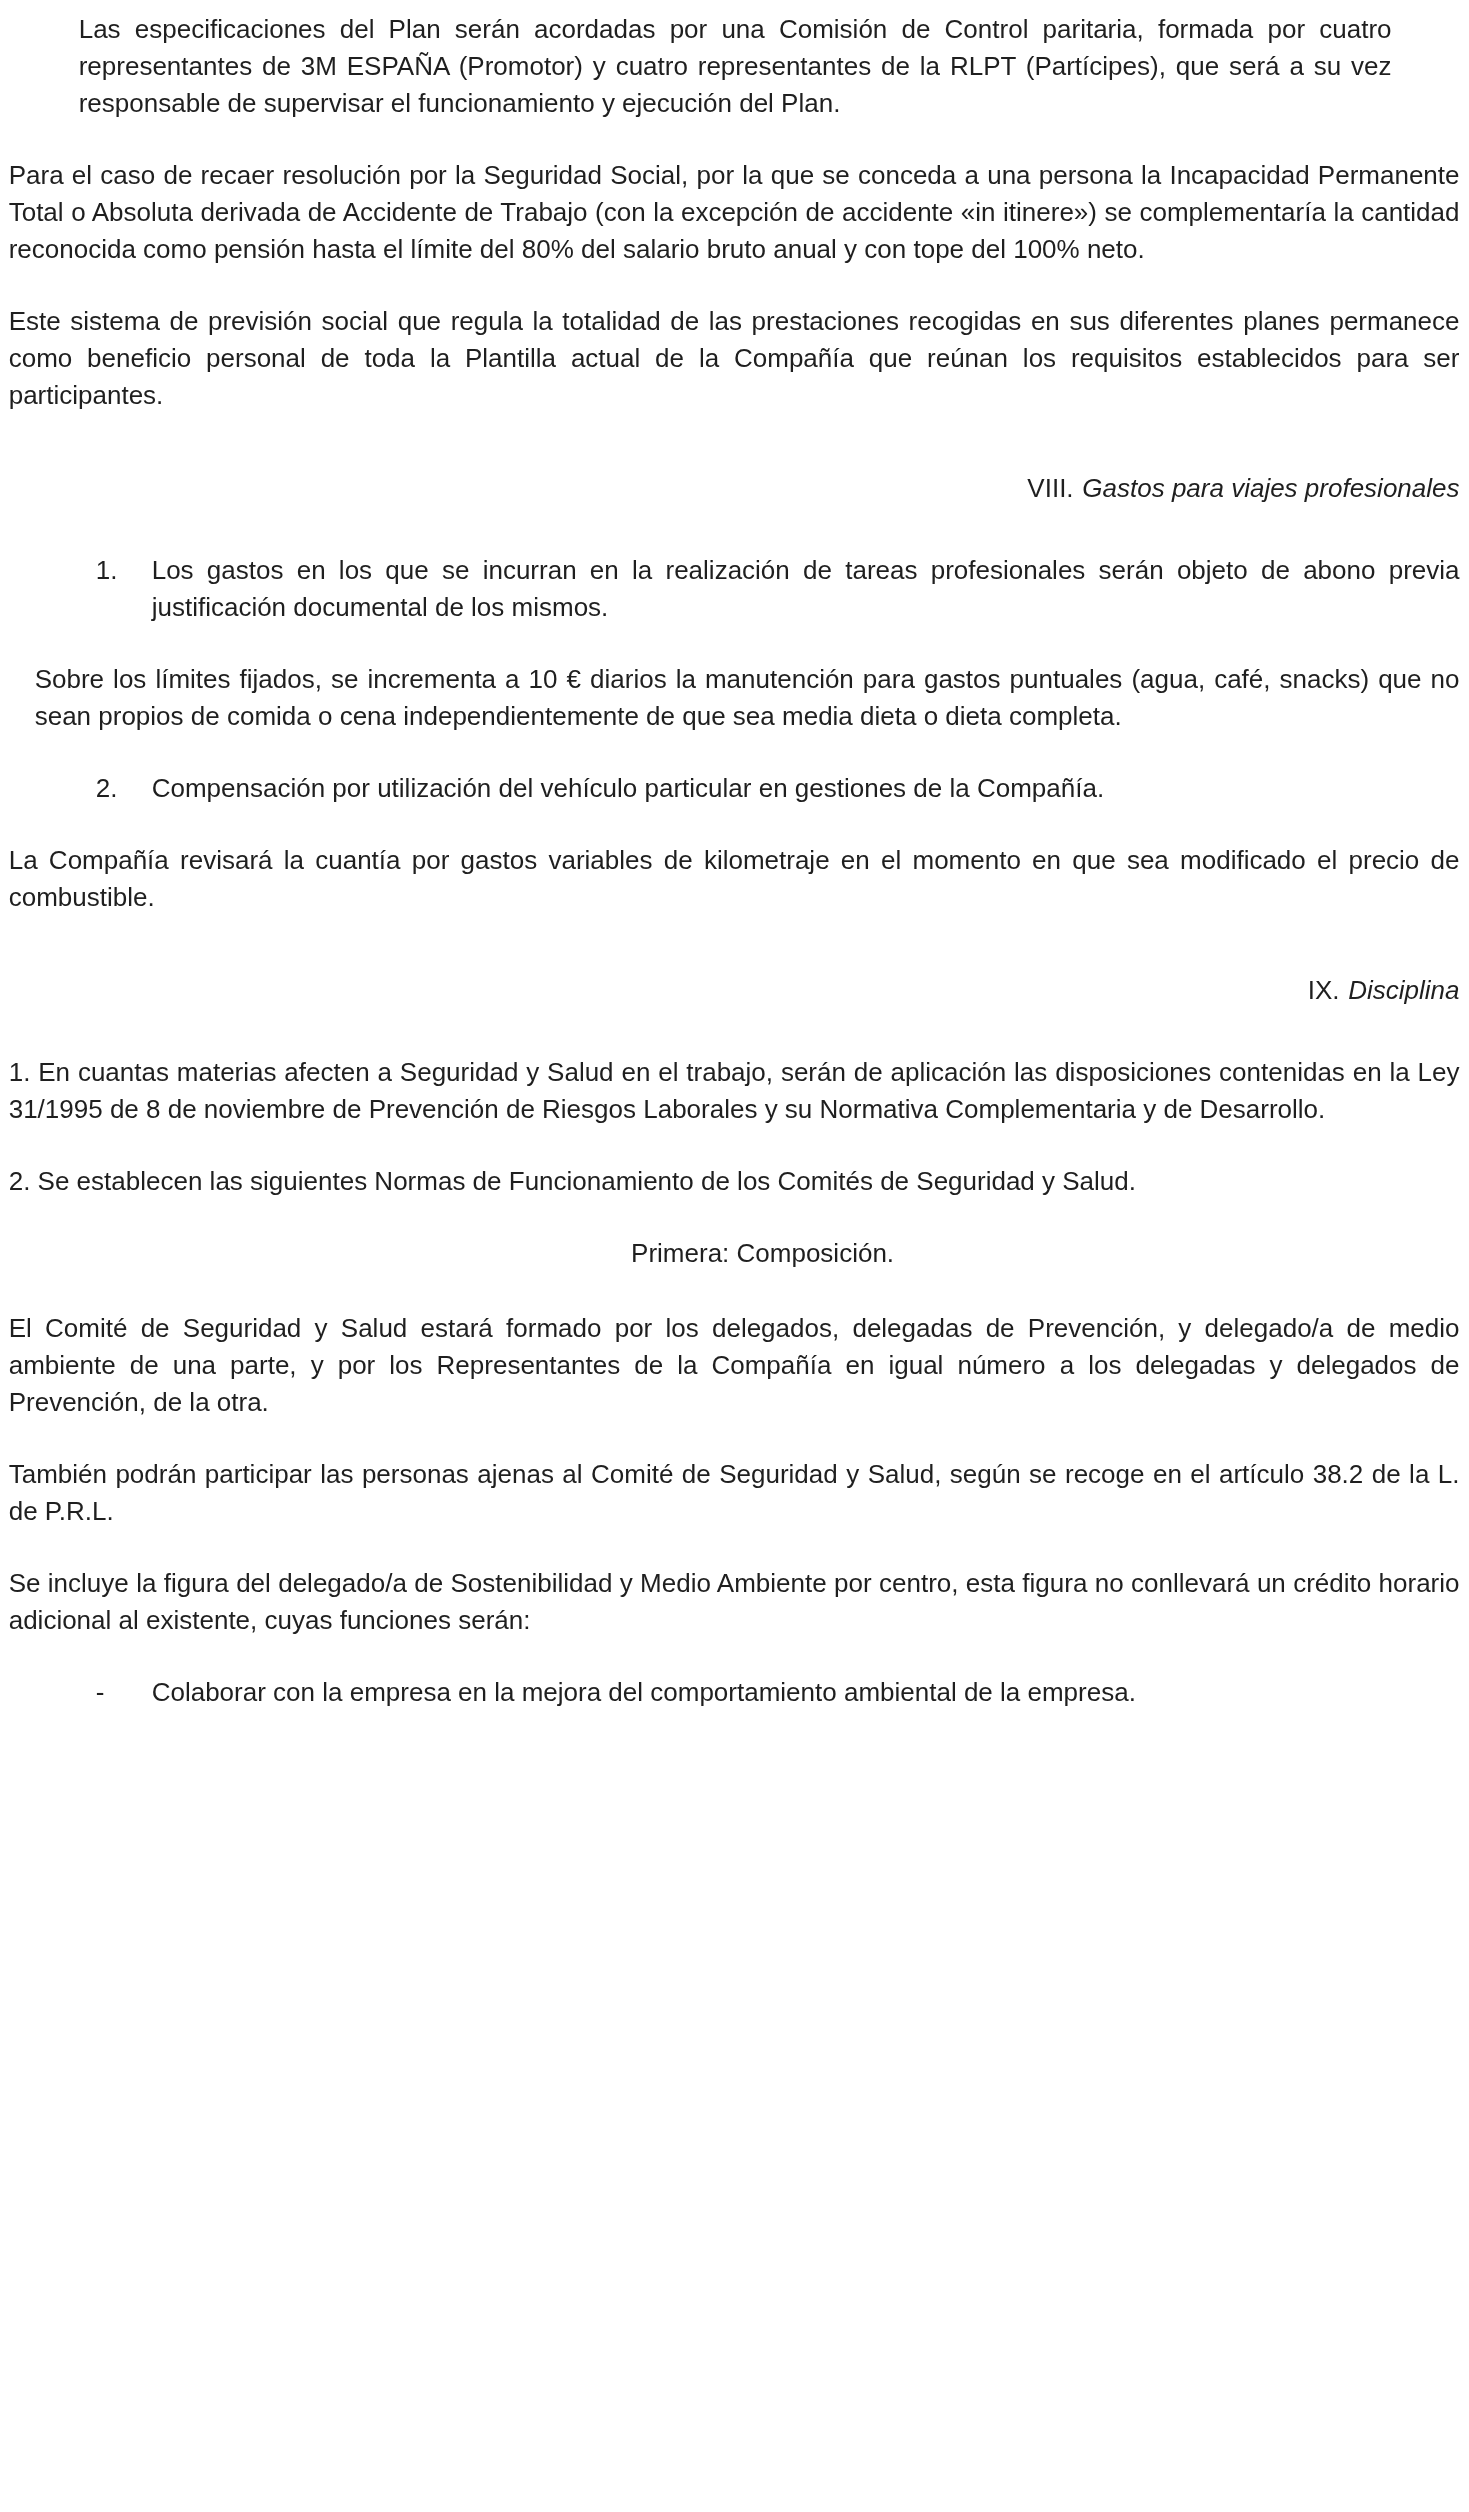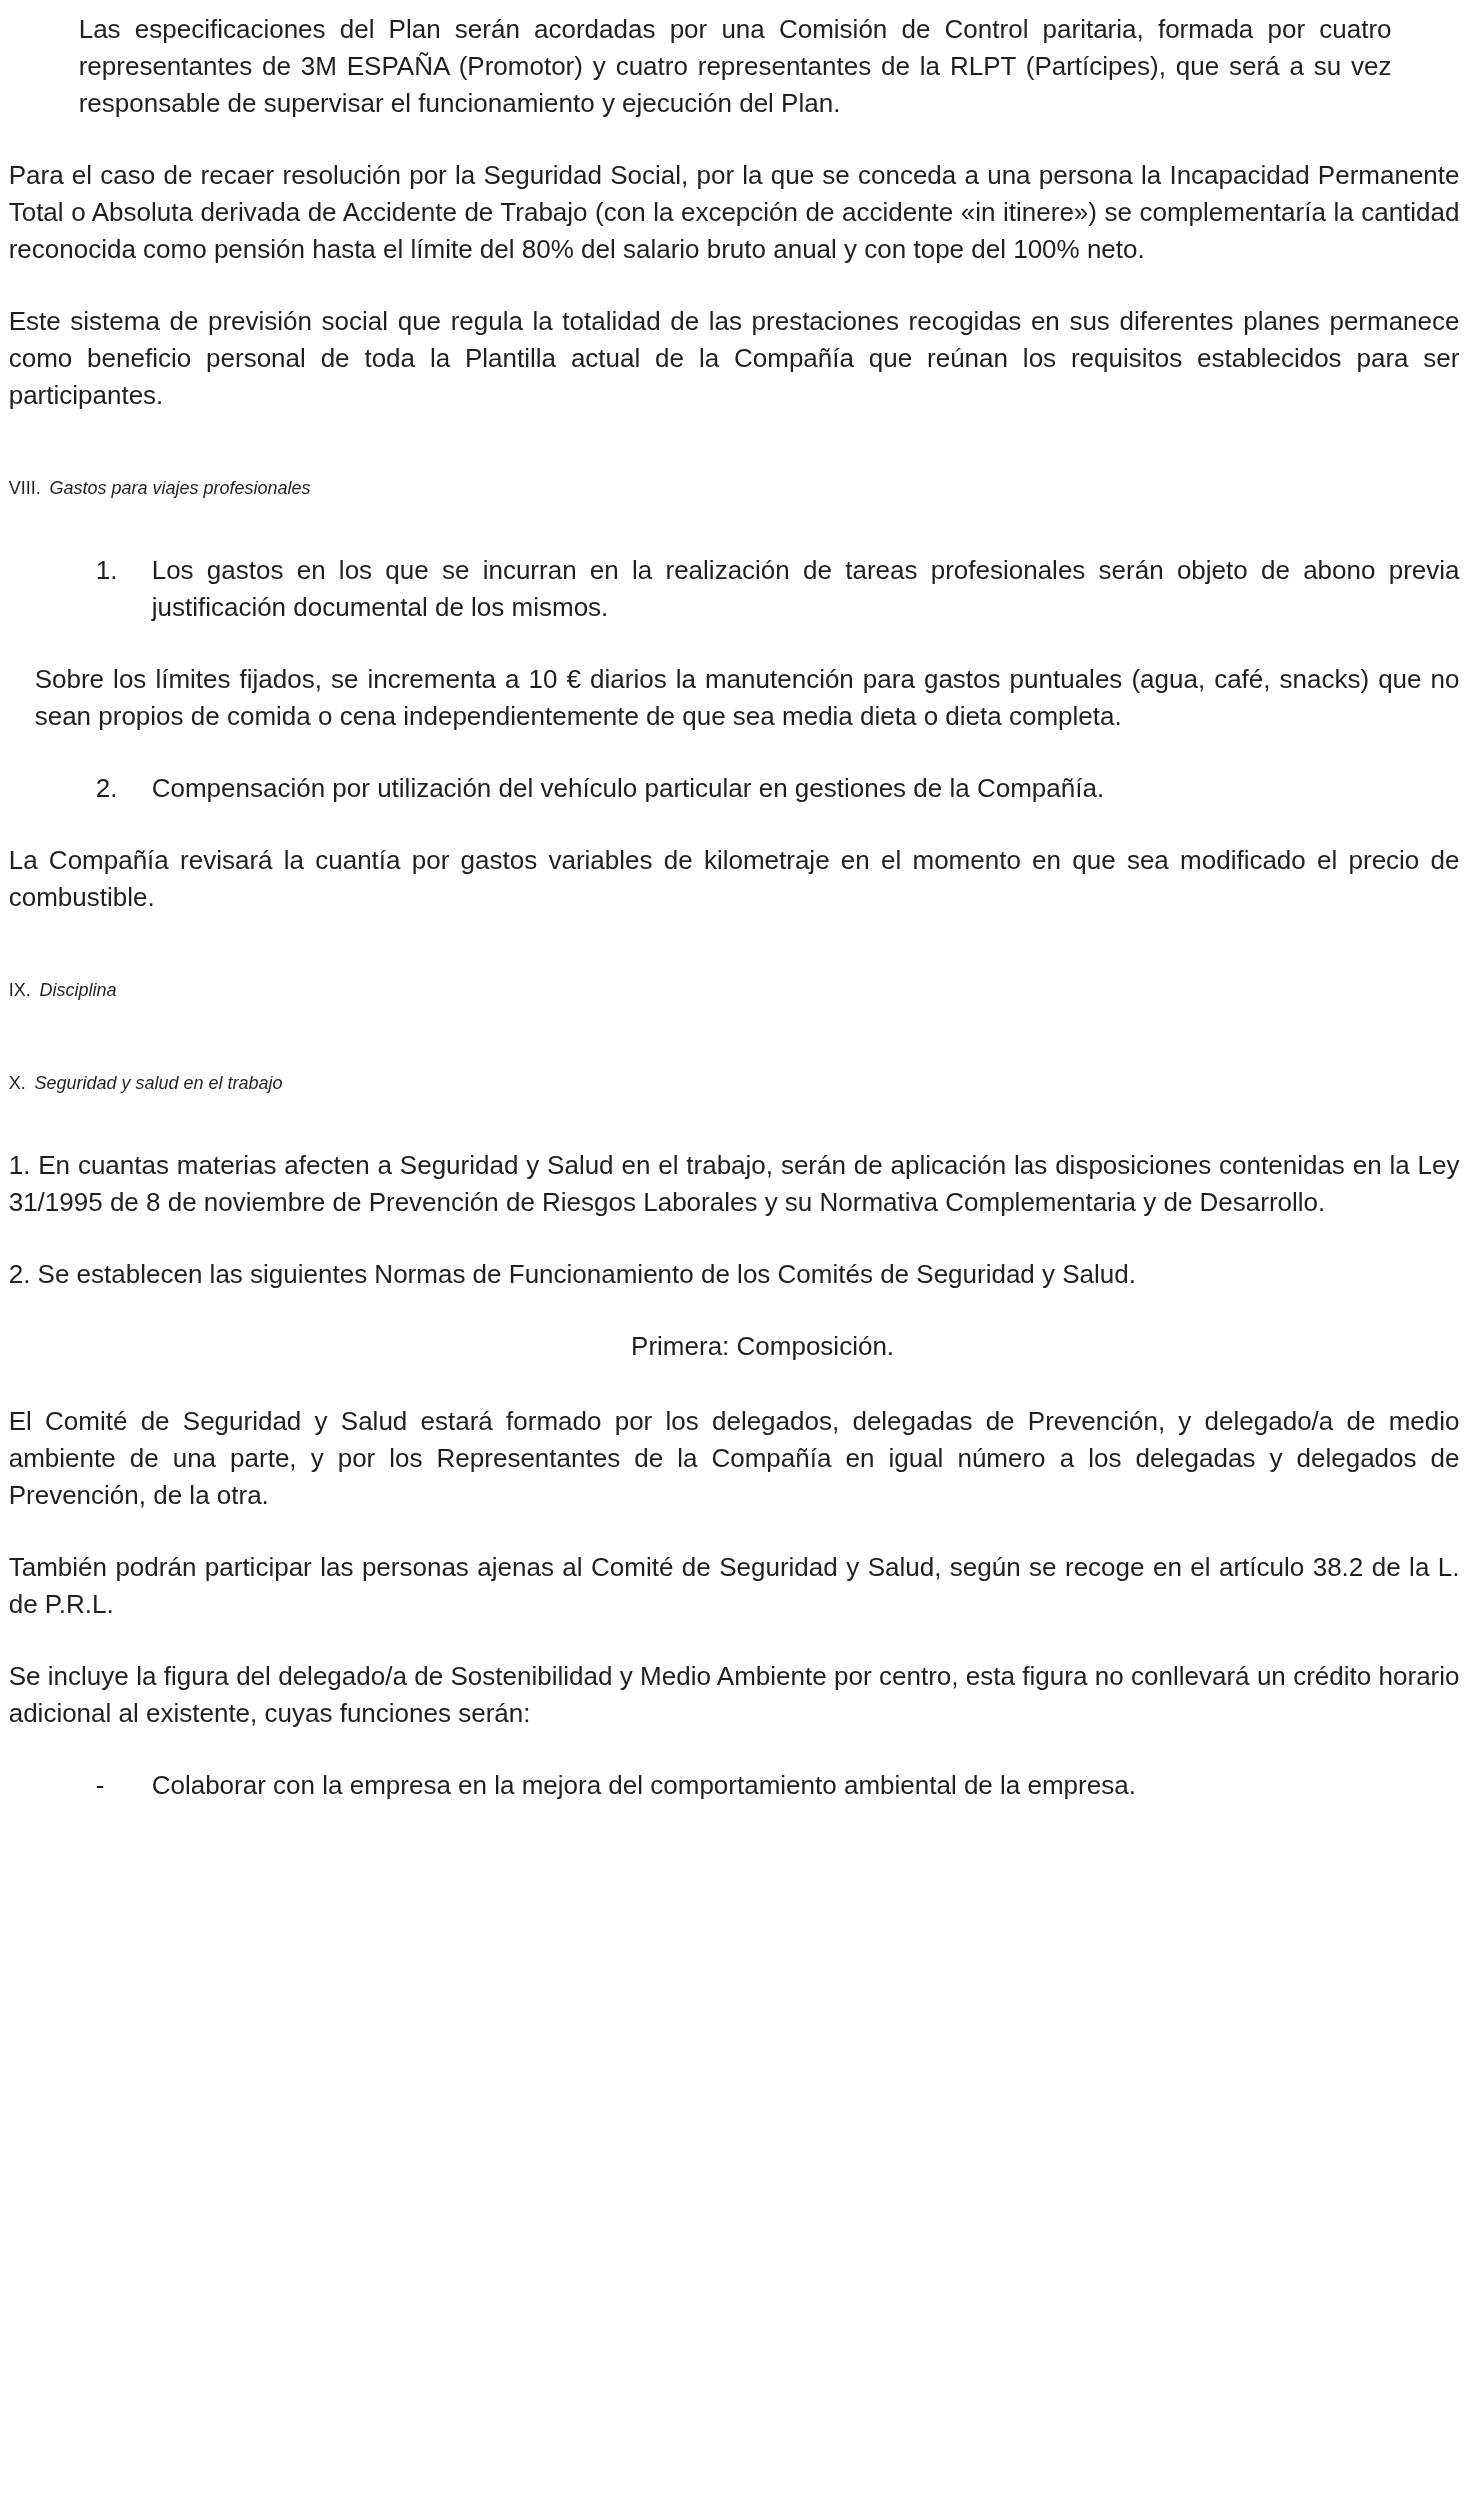--- a/index.html
+++ b/index.html
@@ -28,22 +28,22 @@
     margin-left: 70px;
     margin-right: 68px;
   }
   .para.indent-sm {
     margin-left: 26px;
   }
   .para.tight {
     letter-spacing: -0.3px;
   }
   .heading {
-    text-align: left;
-    font-size: 18px;
+    text-align: right;
+    font-size: 26px;
     font-weight: normal;
     margin: 56px 0 45px 0;
     line-height: 37px;
   }
   .heading .h-num {
     font-style: normal;
     margin-right: 8.7px;
   }
   .heading .h-title {
     font-style: italic;
@@ -92,23 +92,20 @@
     <span class="item-text">Compensación por utilización del vehículo particular en gestiones de la Compañía.</span>
   </div>
 
   <p class="para">La Compañía revisará la cuantía por gastos variables de kilometraje en el momento en que sea modificado el precio de combustible.</p>
 
   <h2 class="heading">
     <span class="h-num">IX.</span><span class="h-title">Disciplina</span>
   </h2>
 
 
-  <h2 class="heading">
-    <span class="h-num">X.</span><span class="h-title">Seguridad y salud en el trabajo</span>
-  </h2>
 
   <p class="para">1. En cuantas materias afecten a Seguridad y Salud en el trabajo, serán de aplicación las disposiciones contenidas en la Ley 31/1995 de 8 de noviembre de Prevención de Riesgos Laborales y su Normativa Complementaria y de Desarrollo.</p>
 
   <p class="para">2. Se establecen las siguientes Normas de Funcionamiento de los Comités de Seguridad y Salud.</p>
 
   <p class="para subhead">Primera: Composición.</p>
 
   <p class="para">El Comité de Seguridad y Salud estará formado por los delegados, delegadas de Prevención, y delegado/a de medio ambiente de una parte, y por los Representantes de la Compañía en igual número a los delegadas y delegados de Prevención, de la otra.</p>
 
 

